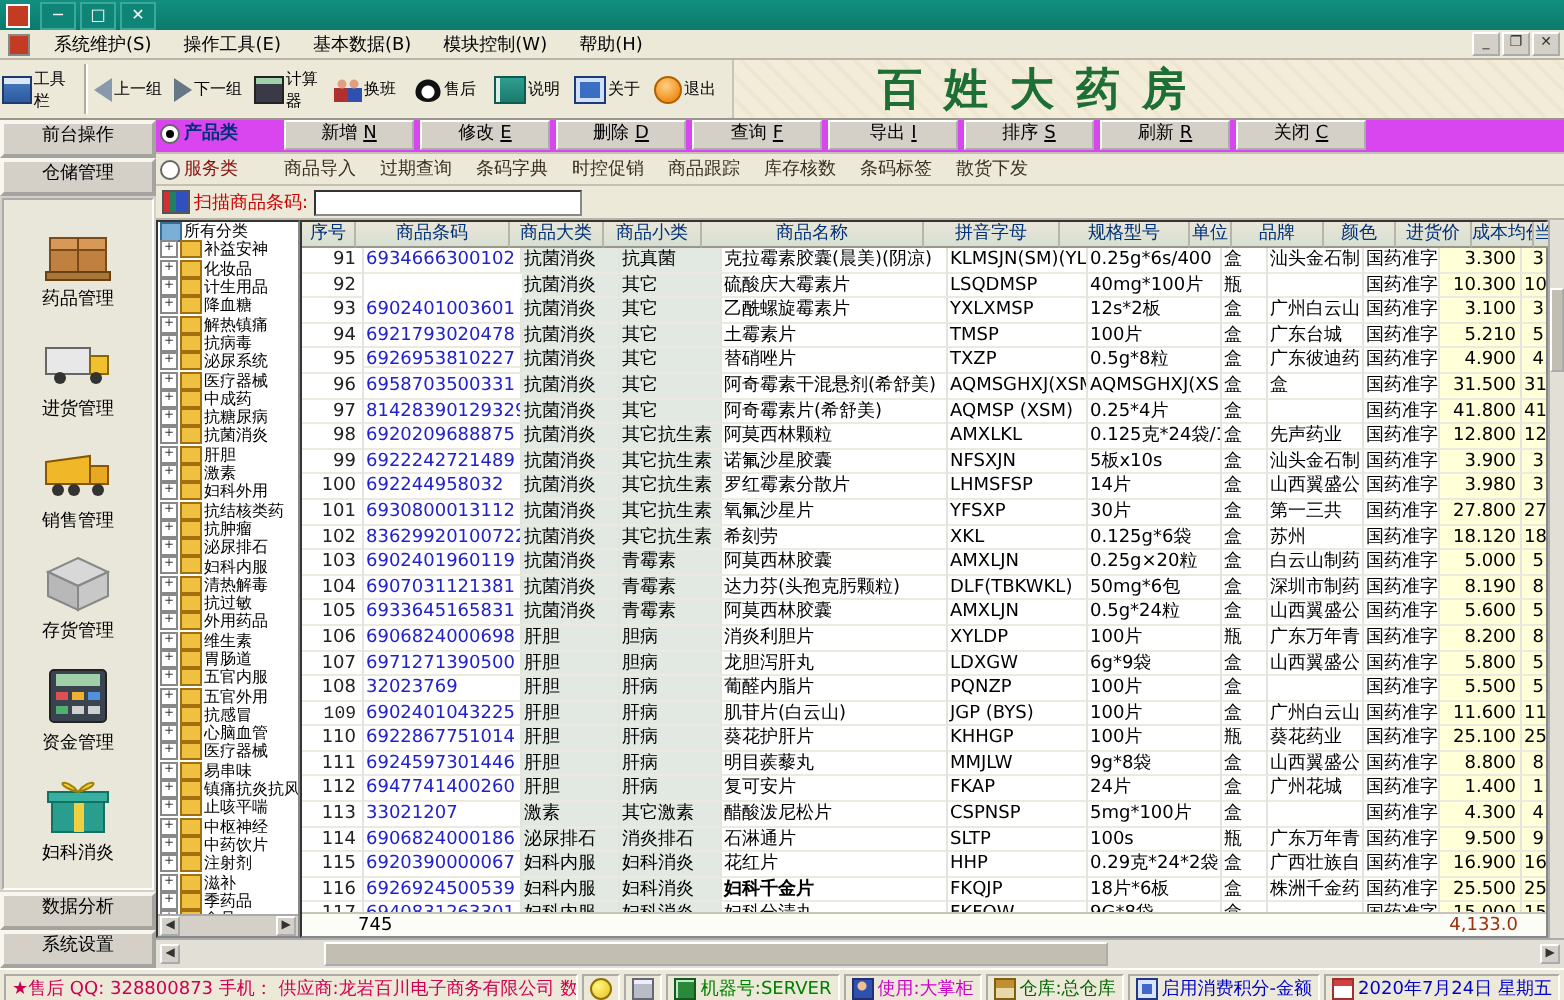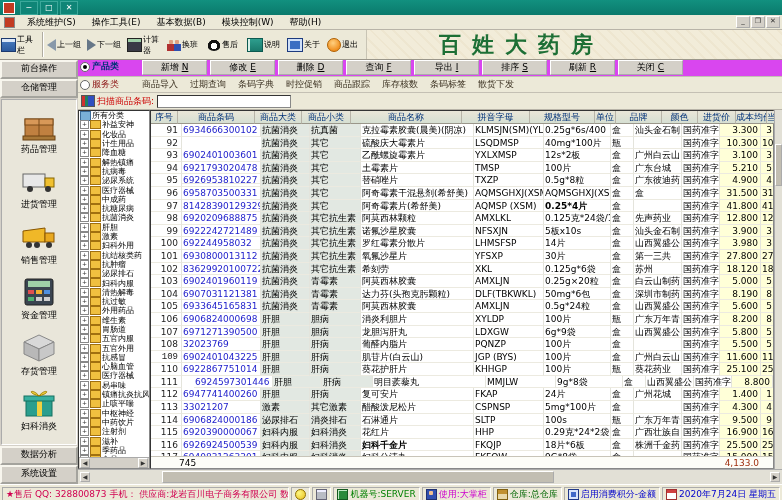--- a/index.html
+++ b/index.html
@@ -232,42 +232,42 @@
               <rect x="24" y="11" width="9" height="9" fill="#e8a820" stroke="#885500"></rect>
               <circle cx="8" cy="23" r="3" fill="#333"></circle>
               <circle cx="16" cy="23" r="3" fill="#333"></circle>
               <circle cx="28" cy="23" r="3" fill="#333"></circle>
             </svg>
           </span>
           <span>销售管理</span>
         </div>
         <div class="module">
           <span>
+            <svg width="36" height="30">
+              <polygon points="18,2 33,9 18,16 3,9" fill="#d8d8d8" stroke="#888"></polygon>
+              <polygon points="3,9 18,16 18,28 3,21" fill="#b8b8b8" stroke="#888"></polygon>
+              <polygon points="33,9 18,16 18,28 33,21" fill="#c8c8c8" stroke="#888"></polygon>
+            </svg>
+          </span>
+          <span>存货管理</span>
+        </div>
+        <div class="module">
+          <span>
             <svg width="34" height="30">
               <rect x="3" y="2" width="28" height="26" rx="2" fill="#3a4450" stroke="#222"></rect>
               <rect x="6" y="4" width="22" height="6" fill="#9fd0a8"></rect>
               <rect x="6" y="13" width="6" height="4" fill="#e05050"></rect>
               <rect x="14" y="13" width="6" height="4" fill="#f0b030"></rect>
               <rect x="22" y="13" width="6" height="4" fill="#5090e0"></rect>
               <rect x="6" y="20" width="6" height="4" fill="#50b070"></rect>
               <rect x="14" y="20" width="6" height="4" fill="#d0d0d0"></rect>
               <rect x="22" y="20" width="6" height="4" fill="#d0d0d0"></rect>
             </svg>
           </span>
           <span>资金管理</span>
-        </div>
-        <div class="module">
-          <span>
-            <svg width="36" height="30">
-              <polygon points="18,2 33,9 18,16 3,9" fill="#d8d8d8" stroke="#888"></polygon>
-              <polygon points="3,9 18,16 18,28 3,21" fill="#b8b8b8" stroke="#888"></polygon>
-              <polygon points="33,9 18,16 18,28 33,21" fill="#c8c8c8" stroke="#888"></polygon>
-            </svg>
-          </span>
-          <span>存货管理</span>
         </div>
         <div class="module">
           <span>
             <svg width="36" height="30">
               <rect x="5" y="12" width="26" height="16" fill="#2a9e8e" stroke="#147060"></rect>
               <rect x="16" y="12" width="5" height="16" fill="#f0d040"></rect>
               <rect x="3" y="8" width="30" height="5" fill="#38b0a0" stroke="#147060"></rect>
               <path d="M18 8 C 12 0, 4 4, 18 8" fill="#f0d040" stroke="#a08000"></path>
               <path d="M18 8 C 24 0, 32 4, 18 8" fill="#f0d040" stroke="#a08000"></path>
             </svg>
@@ -622,21 +622,21 @@
               <span class="gc c-price" style="width: 37px;">31.500</span>
               <span class="gc c-price" style="width: 30px;">31.500</span>
             </div>
             <div class="grow">
               <span class="gc c-num" style="width: 26px;">97</span>
               <span class="gc c-code" style="width: 76px;">814283901293291387</span>
               <span class="gc c-cat" style="width: 46px;">抗菌消炎</span>
               <span class="gc c-cat" style="width: 48px;">其它</span>
               <span class="gc " style="width: 110px;">阿奇霉素片(希舒美)</span>
               <span class="gc " style="width: 67px;">AQMSP (XSM)</span>
-              <span class="gc " style="width: 64px; font-weight: bold;">0.25*4片</span>
+              <span class="gc " style="width: 64px;">0.25*4片</span>
               <span class="gc " style="width: 20px;">盒</span>
               <span class="gc " style="width: 45px;"></span>
               <span class="gc " style="width: 35px;">国药准字</span>
               <span class="gc c-price" style="width: 37px;">41.800</span>
               <span class="gc c-price" style="width: 30px;">41.800</span>
             </div>
             <div class="grow">
               <span class="gc c-num" style="width: 26px;">98</span>
               <span class="gc c-code" style="width: 76px;">6920209688875</span>
               <span class="gc c-cat" style="width: 46px;">抗菌消炎</span>
@@ -813,21 +813,21 @@
               <span class="gc " style="width: 67px;">KHHGP</span>
               <span class="gc " style="width: 64px;">100片</span>
               <span class="gc " style="width: 20px;">瓶</span>
               <span class="gc " style="width: 45px;">葵花药业</span>
               <span class="gc " style="width: 35px;">国药准字</span>
               <span class="gc c-price" style="width: 37px;">25.100</span>
               <span class="gc c-price" style="width: 30px;">25.100</span>
             </div>
             <div class="grow">
               <span class="gc c-num" style="width: 26px;">111</span>
-              <span class="gc c-code" style="width: 76px; margin-left: 12px;">6924597301446</span>
+              <span class="gc c-code" style="width: 76px;">6924597301446</span>
               <span class="gc c-cat" style="width: 46px;">肝胆</span>
               <span class="gc c-cat" style="width: 48px;">肝病</span>
               <span class="gc " style="width: 110px;">明目蒺藜丸</span>
               <span class="gc " style="width: 67px;">MMJLW</span>
               <span class="gc " style="width: 64px;">9g*8袋</span>
               <span class="gc " style="width: 20px;">盒</span>
               <span class="gc " style="width: 45px;">山西翼盛公</span>
               <span class="gc " style="width: 35px;">国药准字</span>
               <span class="gc c-price" style="width: 37px;">8.800</span>
               <span class="gc c-price" style="width: 30px;">8.800</span>

